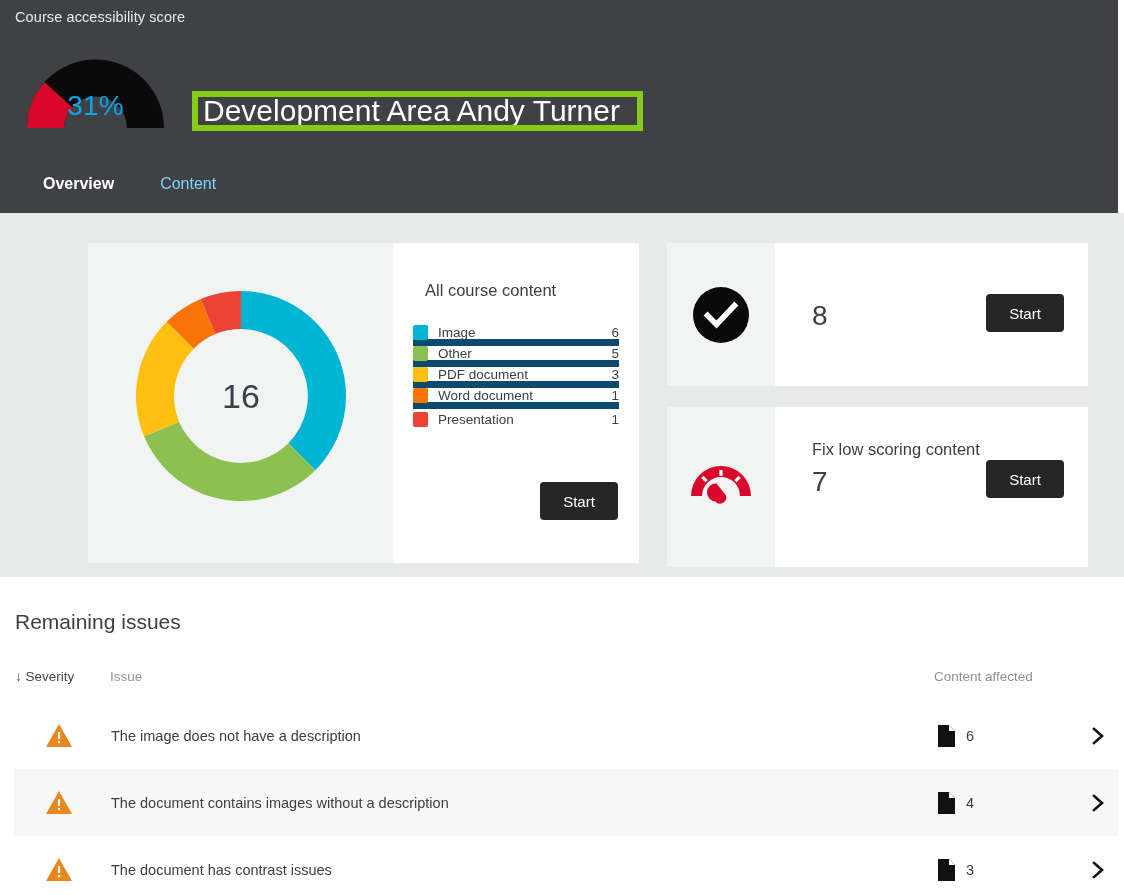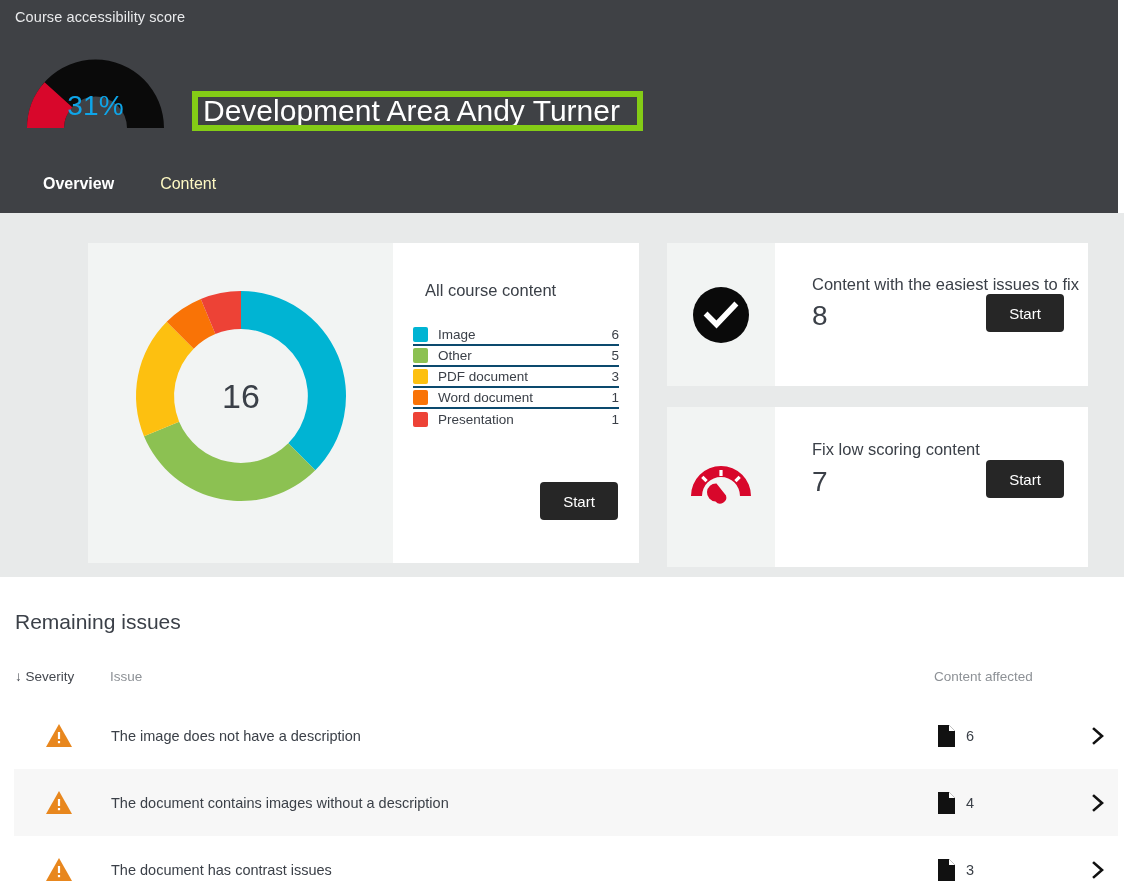--- a/index.html
+++ b/index.html
@@ -44,21 +44,21 @@
   .tabs { position:absolute; left:43px; top:175px; display:flex; }
   .tab {
     font-size:16px; color:#ffffff; padding-bottom:12px;
     margin-right:46px; cursor:pointer; position:relative;
   }
   .tab.active { font-weight:bold; }
   .tab.active::after {
     content:""; position:absolute; left:-1px; right:-2px; bottom:-14px;
     height:6px; background:#ffffff;
   }
-  .tab.inactive { color:#fef9c3; font-weight:normal; }
+  .tab.inactive { color:#7dd3fc; font-weight:normal; }
 
   
   .overview {
     position:absolute; left:0; top:213px; width:1124px; height:364px;
     background:#e8eaea;
   }
 
   
   .donut-card {
     position:absolute; left:88px; top:30px; width:551px; height:320px;
@@ -71,21 +71,21 @@
     position:absolute; left:40px; top:40px; width:226px; height:226px;
     display:flex; align-items:center; justify-content:center;
     font-size:34px; color:#3b4048; pointer-events:none;
   }
   .legend-title {
     position:absolute; left:20px; top:38px; font-size:16.5px; color:#3b4048;margin-left:12px;
   }
   .legend { position:absolute; left:20px; top:82px; width:206px; }
   .legend-row {
     display:flex; align-items:center; height:21px;
-    border-bottom:2px solid #0c4a6e; font-size:13.5px; color:#3b4048;
+    border-bottom:7px solid #0c4a6e; font-size:13.5px; color:#3b4048;
   }
   .legend-row:last-child { border-bottom:none;justify-content:flex-end; }
   .swatch { width:15px; height:15px; border-radius:2px; margin-right:10px; flex:none; }
   .legend-label { flex:1; }
   .legend-val { width:18px; text-align:right; }
   .btn-start {
     background:#262626; color:#ffffff; border:none; border-radius:4px;
     font-family:"Liberation Sans", sans-serif;
     cursor:pointer;
   }
@@ -241,21 +241,20 @@
     </div>
 
     <div class="action-card card-top">
       <div class="card-icon">
         <svg width="56" height="56" viewBox="0 0 56 56">
           <circle cx="28" cy="28" r="28" fill="#0a0a0a"></circle>
           <path d="M 14.5 28.5 L 23.5 37.5 L 41.5 18.5" stroke="#ffffff" stroke-width="5.5" fill="none" stroke-linecap="square"></path>
         </svg>
       </div>
       <div class="card-body">
-        <div class="card-title">Content with the easiest issues to fix</div>
         <div class="card-num">8</div>
         <button class="btn-start card-start">Start</button>
       </div>
     </div>
 
     <div class="action-card card-bot">
       <div class="card-icon">
         <svg width="66" height="48" viewBox="0 0 66 48">
           <path d="M 33 3 A 30 30 0 0 1 63 33 L 52 33 A 19 19 0 0 0 33 14 A 19 19 0 0 0 14 33 L 3 33 A 30 30 0 0 1 33 3 Z" fill="#d8072b"></path>
           <rect x="31.4" y="7" width="3.2" height="6" fill="#ffffff"></rect>

